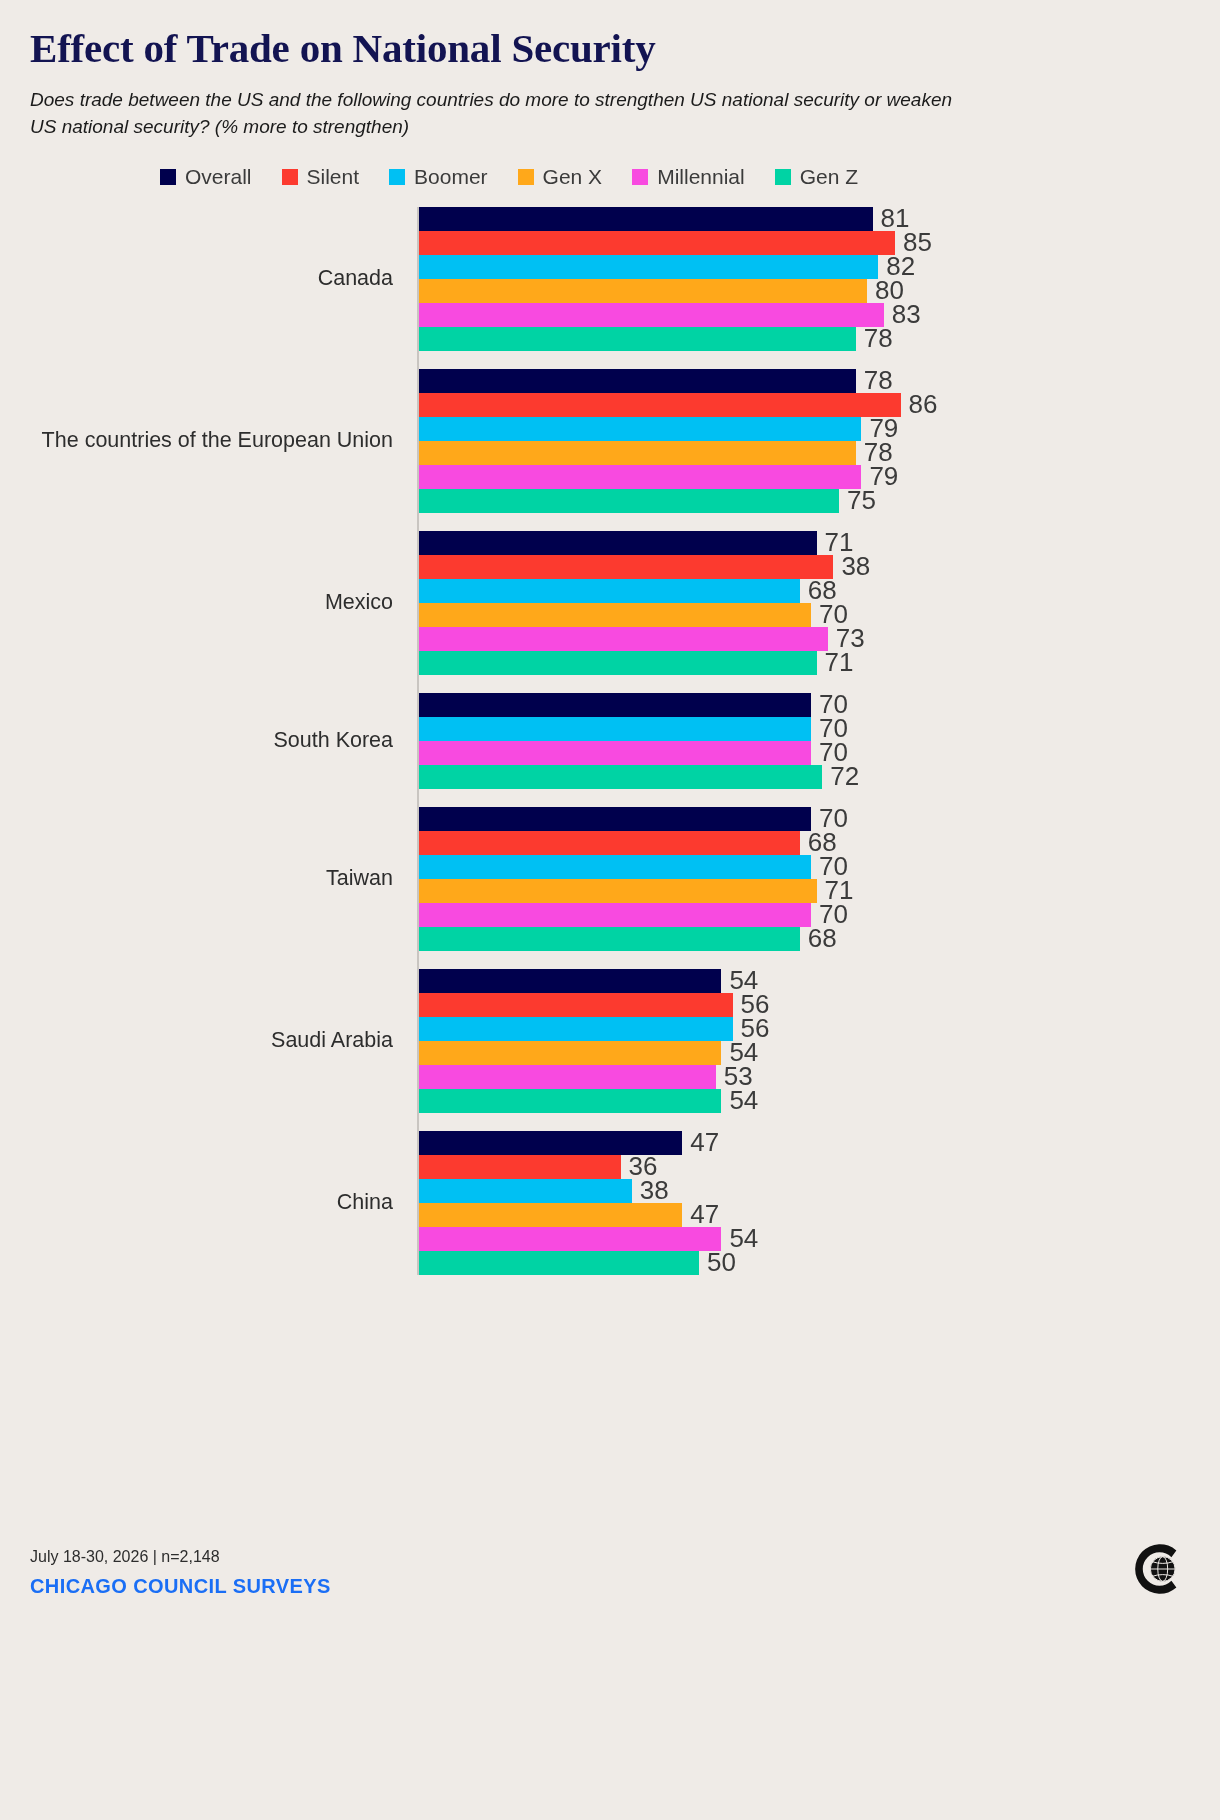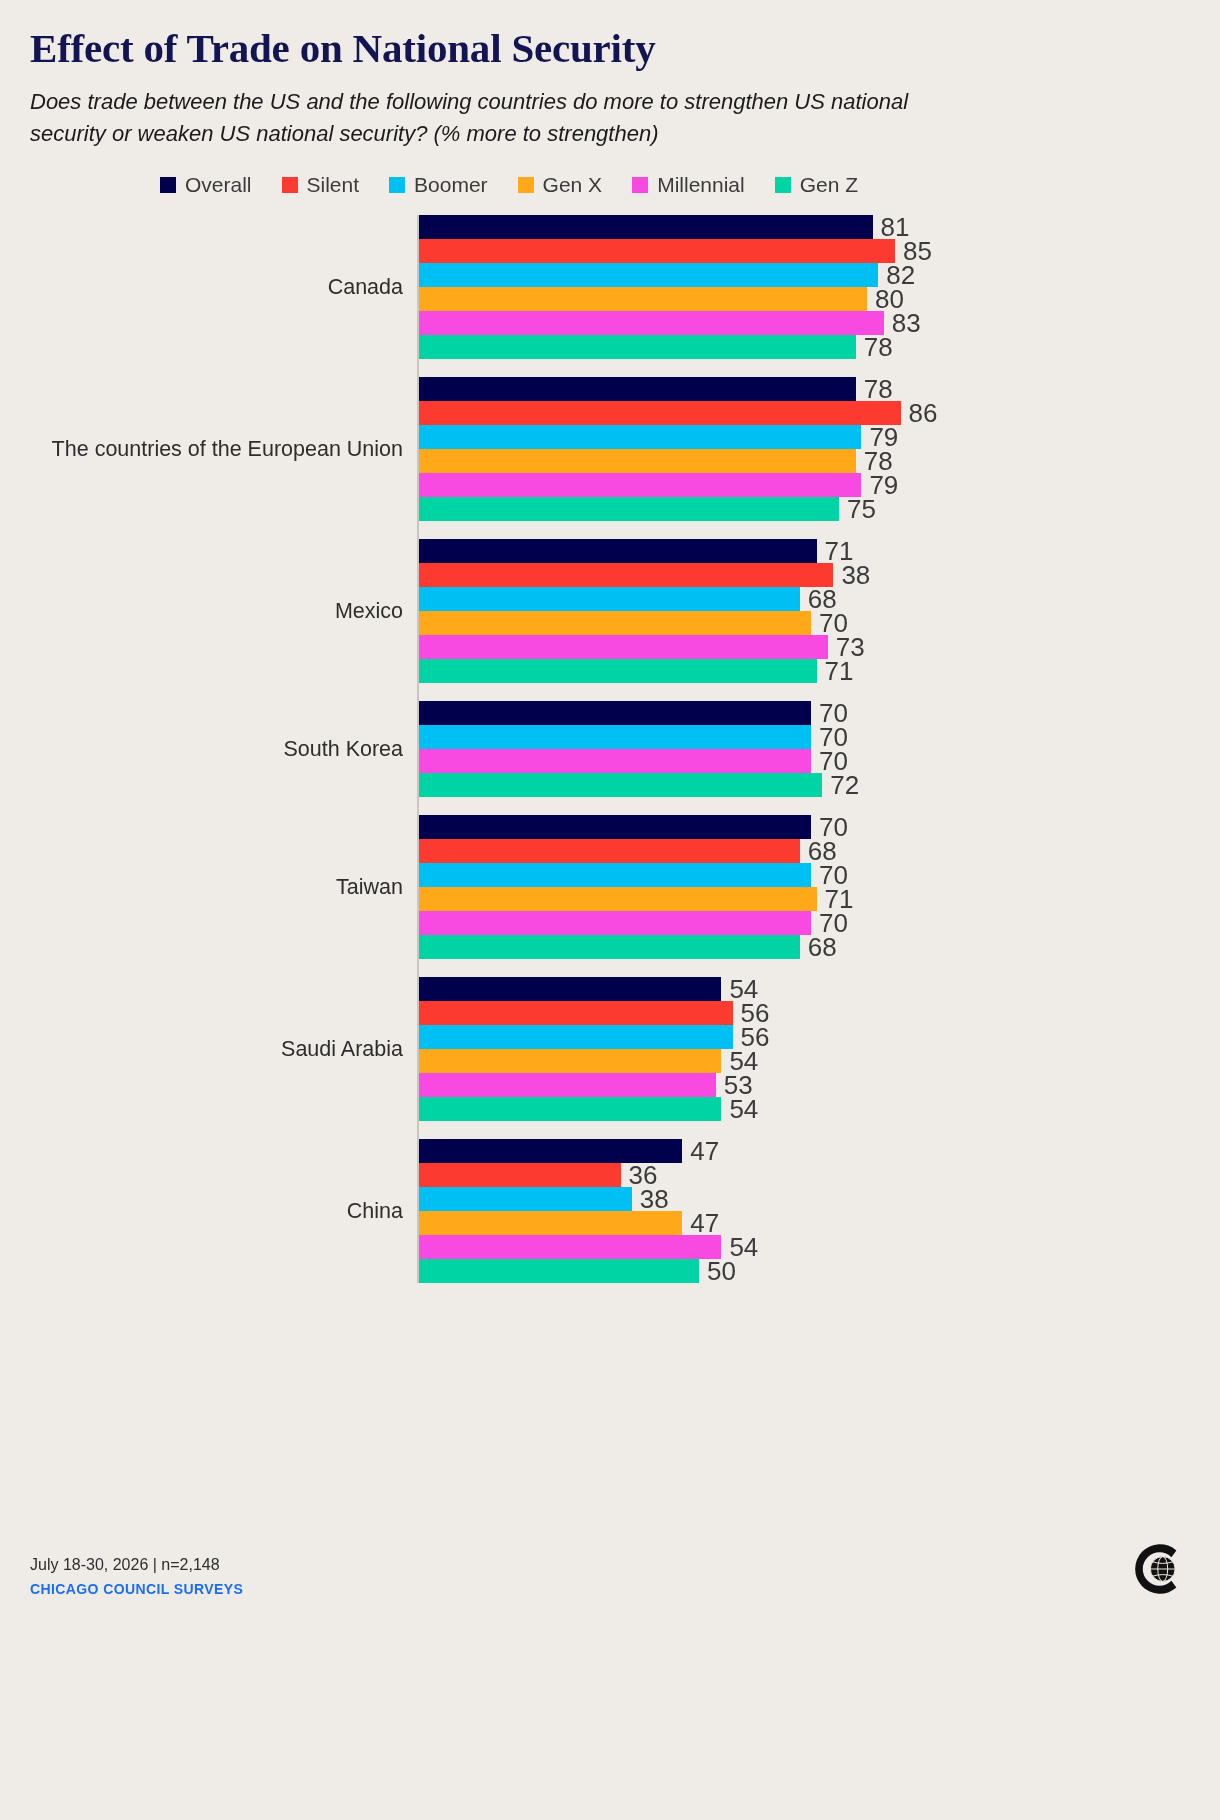--- a/index.html
+++ b/index.html
@@ -26,21 +26,21 @@
     font-size: 41px;
     font-weight: 700;
     color: #131452;
     letter-spacing: -0.2px;
     line-height: 1.12;
     margin: 0 0 14px 0;
   }
   .chart-subtitle {
     font-family: "Liberation Sans", sans-serif;
     font-style: italic;
-    font-size: 22px;
+    font-size: 19px;
     color: #1b1b1b;
     line-height: 1.44;
     max-width: 950px;
     margin: 0;
     font-weight: 400;
   }
 
   
   .legend {
     display: flex;
@@ -75,21 +75,21 @@
     display: flex;
     align-items: center;
     position: relative;
     margin-bottom: 18px;
   }
   .group:last-child { margin-bottom: 0; }
   .cat-label {
     width: 387px;
     flex: 0 0 387px;
     text-align: right;
-    padding-right: 14px;
+    padding-right: 24px;
     box-sizing: border-box;
     font-size: 21.5px;
     color: #2d2d2d;
     font-family: "Liberation Sans", sans-serif;
   }
   .bars {
     flex: 1 1 auto;
     position: relative;
     padding-left: 2px;
   }
@@ -123,21 +123,21 @@
     justify-content: space-between;
   }
   .footer-text { line-height: 1.42; }
   .footer-date {
     font-size: 16px;
     color: #2d2d2d;
     display: block;
     margin-bottom: 3px;
   }
   .footer-brand {
-    font-size: 14px;
+    font-size: 20px;
     color: #1a6ef5;
     font-weight: 700;
     letter-spacing: 0.4px;
     display: block;
   }
   .logo { width: 62px; height: 62px; }
 </style>
 </head>
 <body>
 

